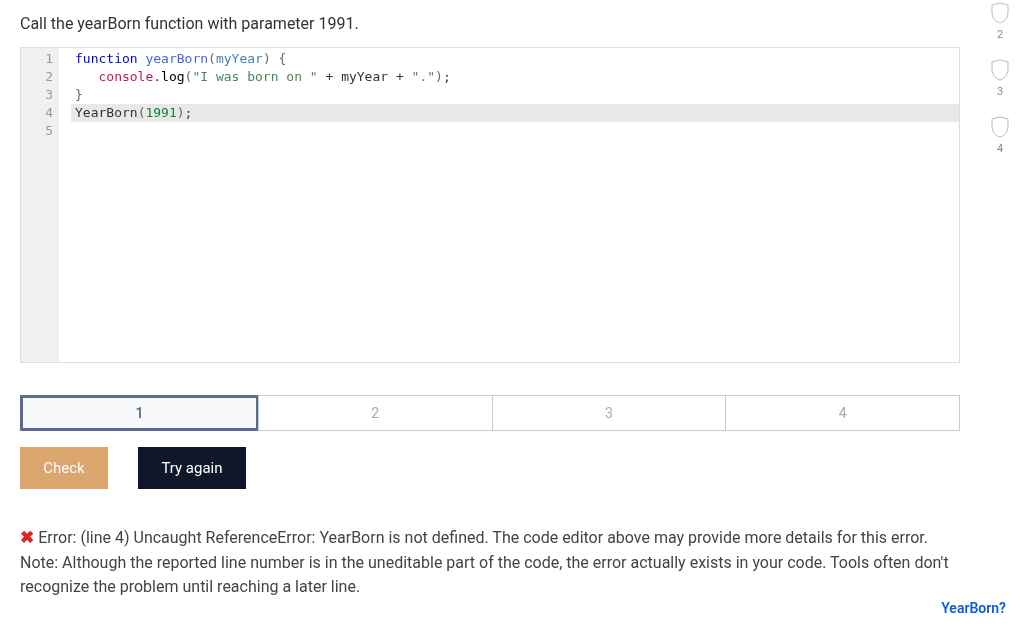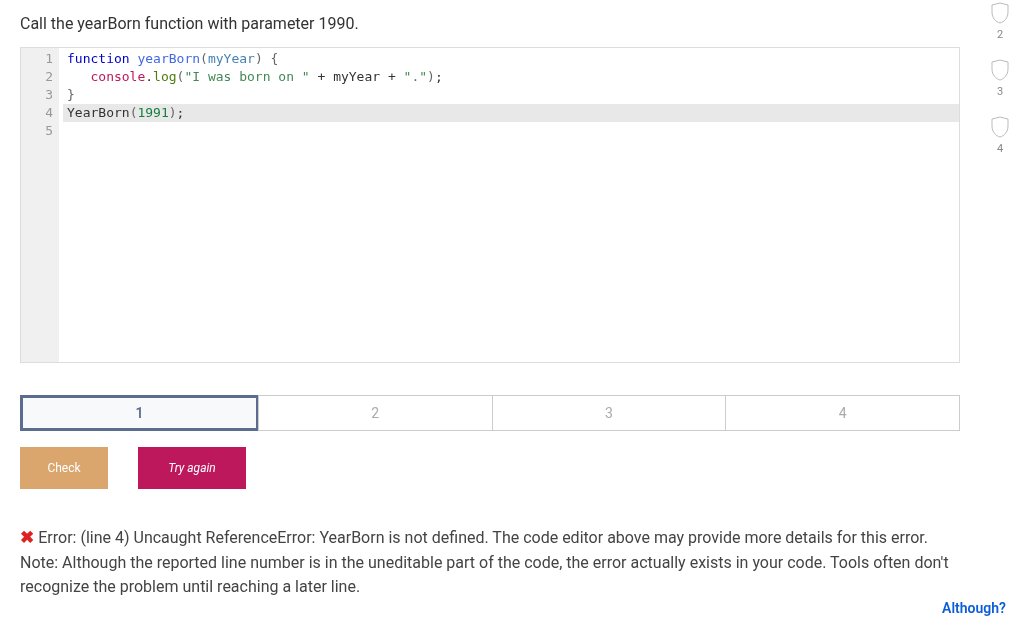--- a/index.html
+++ b/index.html
@@ -42,41 +42,41 @@
     .gutter-line {
       height: 18px;
       line-height: 18px;
       padding-right: 6px;
     }
     .code-area {
       flex: 1;
       font-family: "Menlo", "Monaco", "Consolas", monospace;
       font-size: 13px;
       padding-top: 2px;
-      padding-left: 8px;
+      padding-left: 16px;
       white-space: pre;
       position: relative;
     }
     .code-line {
       height: 18px;
       line-height: 18px;
     }
     .code-line.highlight {
       background: #e8e8e8;
       margin-left: -4px;
       padding-left: 4px;
     }
     .kw { color: #0000cc; }
     .fn { color: #4169E1; }
     .param { color: #4682B4; }
     .paren { color: #666; }
     .brace { color: #666; }
     .obj { color: #be185d; }
     .dot { color: #333; }
-    .method { color: #4d7c0f; }
+    .method { color: #000000; }
     .str { color: #448855; }
     .op { color: #333; }
     .var { color: #333; }
     .num { color: #15803d; }
     .tabs-strip {
       display: flex;
       margin-top: 32px;
       margin-bottom: 16px;
     }
     .tab-item {
@@ -103,32 +103,31 @@
     .buttons-row {
       display: flex;
       gap: 30px;
       margin-bottom: 22px;
     }
     .btn {
       padding: 0 20px;
       height: 42px;
       border: none;
       color: #fff;
-      font-size: 12px;
+      font-size: 15px;
       cursor: pointer;
       font-family: inherit;
     }
     .btn-check {
       background: #dba56e;
       min-width: 88px;
     }
     .btn-tryagain {
-      background: #be185d;
+      background: #0f172a;
       min-width: 108px;
-      font-style: italic;
     }
     .error-block {
       font-size: 16px;
       color: #444;
       line-height: 1.5;
       margin-top: 36px;
     }
     .error-x {
       color: #d22;
       font-weight: bold;
@@ -165,21 +164,21 @@
     }
     .badge-num {
       font-size: 11px;
       color: #888;
     }
   </style>
 </head>
 <body>
 
 <div class="main-content">
-  <div class="instruction">Call the yearBorn function with parameter 1990.</div>
+  <div class="instruction">Call the yearBorn function with parameter 1991.</div>
 
   <div class="editor-container">
     <div class="gutter" id="gutter">
         <div class="gutter-line">1</div>
         <div class="gutter-line">2</div>
         <div class="gutter-line">3</div>
         <div class="gutter-line">4</div>
         <div class="gutter-line">5</div>
       </div>
     <div class="code-area" id="codearea"><div class="code-line"><span class="kw">function</span><span> </span><span class="fn">yearBorn</span><span class="paren">(</span><span class="param">myYear</span><span class="paren">)</span><span> </span><span class="brace">{</span></div><div class="code-line"><span>   </span><span class="obj">console</span><span class="dot">.</span><span class="method">log</span><span class="paren">(</span><span class="str">"I was born on "</span><span class="op"> + </span><span class="var">myYear</span><span class="op"> + </span><span class="str">"."</span><span class="paren">)</span><span class="op">;</span></div><div class="code-line"><span class="brace">}</span></div><div class="code-line highlight"><span class="var">YearBorn</span><span class="paren">(</span><span class="num">1991</span><span class="paren">)</span><span class="op">;</span></div><div class="code-line"><span></span></div></div>
@@ -195,21 +194,21 @@
   <div class="buttons-row">
     <button class="btn btn-check">Check</button>
     <button class="btn btn-tryagain">Try again</button>
   </div>
 
   <div class="error-block">
     <span class="error-x">✖</span><span>Error: (line 4) Uncaught ReferenceError: YearBorn is not defined. The code editor above may provide more details for this error. Note: Although the reported line number is in the uneditable part of the code, the error actually exists in your code. Tools often don't recognize the problem until reaching a later line.</span>
   </div>
 </div>
 
-<div class="feedback-link">Although?</div>
+<div class="feedback-link">YearBorn?</div>
 
 <div class="side-badges" id="badges">
     <div class="badge-item">
       <svg class="badge-shield" viewBox="0 0 20 22">
         <path d="M10 1 L18 3 L18 10 C18 16 14 20 10 21 C6 20 2 16 2 10 L2 3 Z" fill="none" stroke="#bbb" stroke-width="1"></path>
       </svg>
       <div class="badge-num">2</div>
     </div>
     <div class="badge-item">
       <svg class="badge-shield" viewBox="0 0 20 22">

